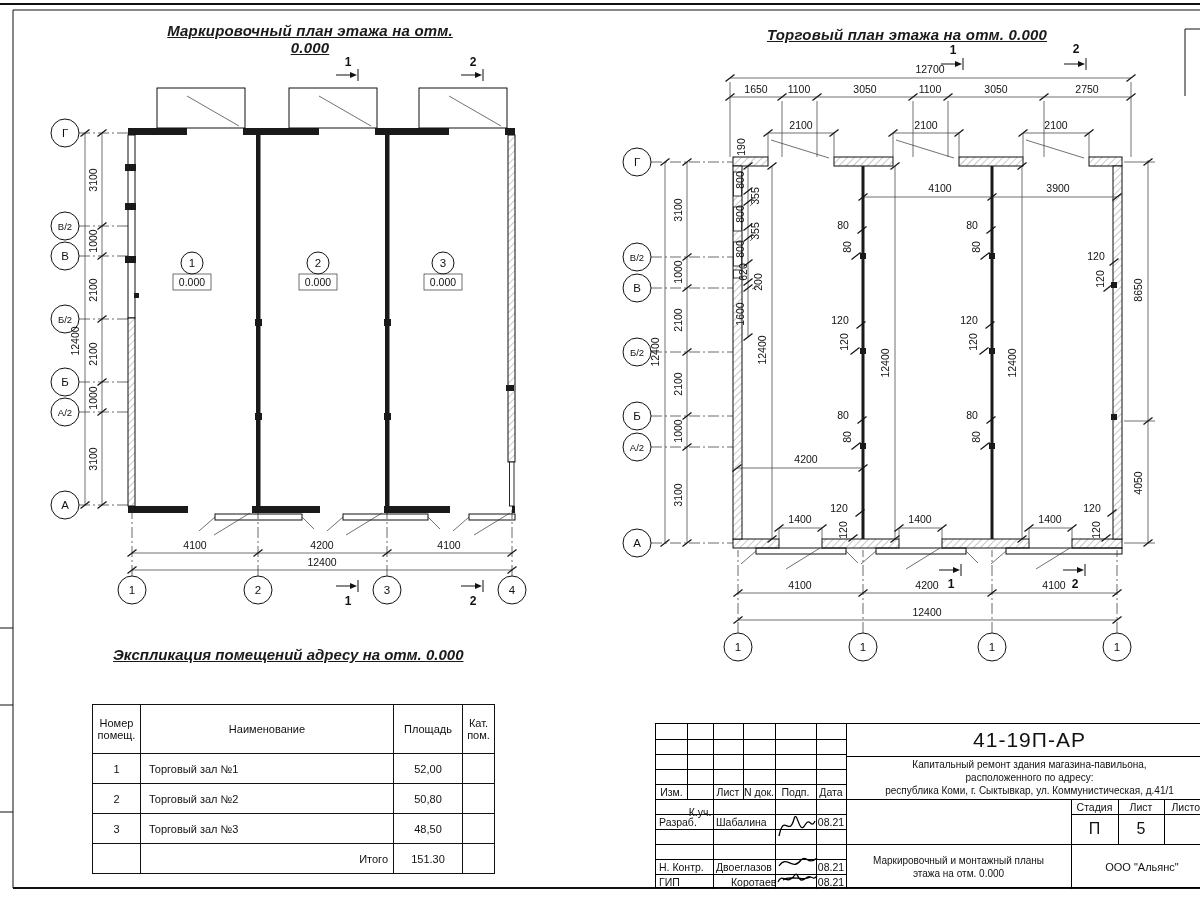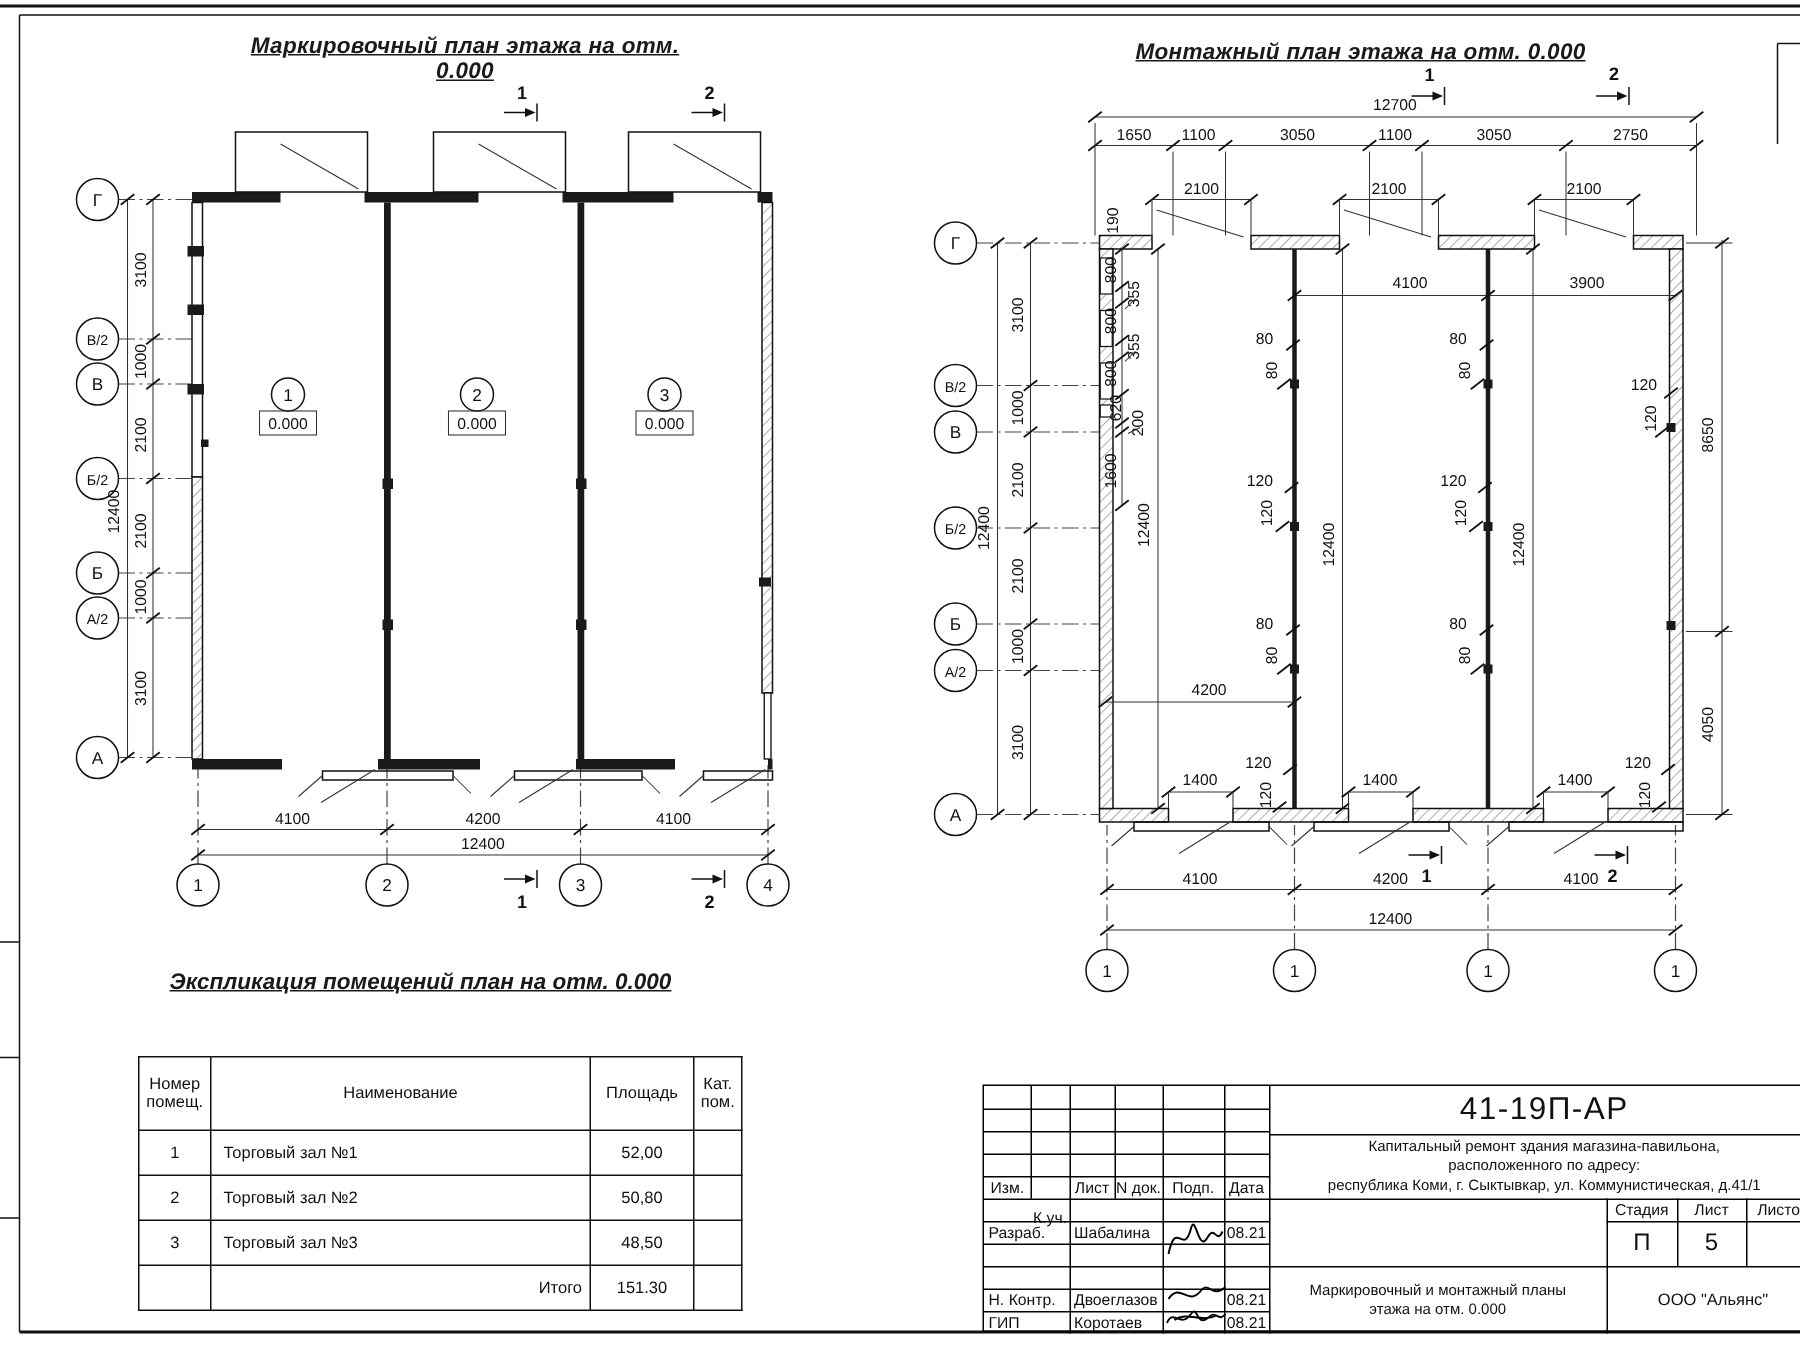--- a/index.html
+++ b/index.html
@@ -36,22 +36,22 @@
   .tb .code{font-size:21px;letter-spacing:1px;}
   .tb .desc{font-size:10px;line-height:1.3;flex-direction:column;}
   .tb .client{font-size:12.5px;line-height:1.25;padding:0 28px;}
   .tb .stval{font-size:16px;}
   .expl-title{position:absolute;left:113px;top:646px;font-style:italic;font-weight:bold;font-size:15px;text-decoration:underline;color:#1a1a1a;}
 </style>
 </head>
 <body>
 
 <div class="plan-title" style="left:150px;top:22px;width:320px;">Маркировочный план этажа на отм. 0.000</div>
-<div class="plan-title" style="left:752px;top:26px;width:310px;">Монтажный план этажа на отм. 0.000</div>
-<div class="expl-title">Экспликация помещений план на отм. 0.000</div>
+<div class="plan-title" style="left:752px;top:26px;width:310px;">Торговый план этажа на отм. 0.000</div>
+<div class="expl-title">Экспликация помещений адресу на отм. 0.000</div>
 
 <svg class="abs" style="left:0;top:0" width="1200" height="900" viewBox="0 0 1200 900">
   <defs>
     <pattern id="h" patternUnits="userSpaceOnUse" width="5" height="5" patternTransform="rotate(45)">
       <rect width="5" height="5" fill="#fff"></rect>
       <line x1="0" y1="0" x2="0" y2="5" stroke="#777" stroke-width="0.8"></line>
     </pattern>
     <g id="tk">
         <line x1="-4.5" y1="3.5" x2="4.5" y2="-3.5" stroke="#111" stroke-width="1.2"></line>
       </g>
@@ -623,21 +623,21 @@
   <div class="cell" style="left:119px;top:60px;width:41px;height:15px;">Подп.</div>
   <div class="cell" style="left:160px;top:60px;width:30px;height:15px;">Дата</div>
 
   <div class="cell" style="left:0;top:90px;width:57px;height:15px;justify-content:flex-start;padding-left:3px;">Разраб.</div>
   <div class="cell" style="left:57px;top:90px;width:62px;height:15px;justify-content:flex-start;padding-left:3px;">Шабалина</div>
   <div class="cell" style="left:160px;top:90px;width:30px;height:15px;">08.21</div>
   <div class="cell" style="left:0;top:135px;width:57px;height:15px;justify-content:flex-start;padding-left:3px;">Н. Контр.</div>
   <div class="cell" style="left:57px;top:135px;width:62px;height:15px;justify-content:flex-start;padding-left:3px;">Двоеглазов</div>
   <div class="cell" style="left:160px;top:135px;width:30px;height:15px;">08.21</div>
   <div class="cell" style="left:0;top:150px;width:57px;height:15px;justify-content:flex-start;padding-left:3px;">ГИП</div>
-  <div class="cell" style="left:57px;top:150px;width:62px;height:15px;justify-content:flex-start;padding-left:3px;">Коротаев</div>
+  <div class="cell" style="left:57px;top:150px;width:62px;height:15px;justify-content:flex-start;padding-left:18px;">Коротаев</div>
   <div class="cell" style="left:160px;top:150px;width:30px;height:15px;">08.21</div>
 
   <svg class="abs" style="left:120px;top:82px;" width="40" height="36" viewBox="0 0 40 36">
     <path d="M3 30 C8 6 13 32 18 13 C21 2 23 30 29 19 C34 10 35 24 39 15" stroke="#000" stroke-width="1.3" fill="none"></path>
   </svg>
   <svg class="abs" style="left:119px;top:128px;" width="44" height="38" viewBox="0 0 44 38">
     <path d="M4 14 C12 2 17 20 26 8 C31 2 33 14 42 6" stroke="#000" stroke-width="1.3" fill="none"></path>
     <path d="M3 30 C7 20 12 34 19 24 C24 17 22 34 31 26 C36 21 37 30 42 24 M8 28 C16 22 26 30 36 25" stroke="#000" stroke-width="1.3" fill="none"></path>
   </svg>
 

